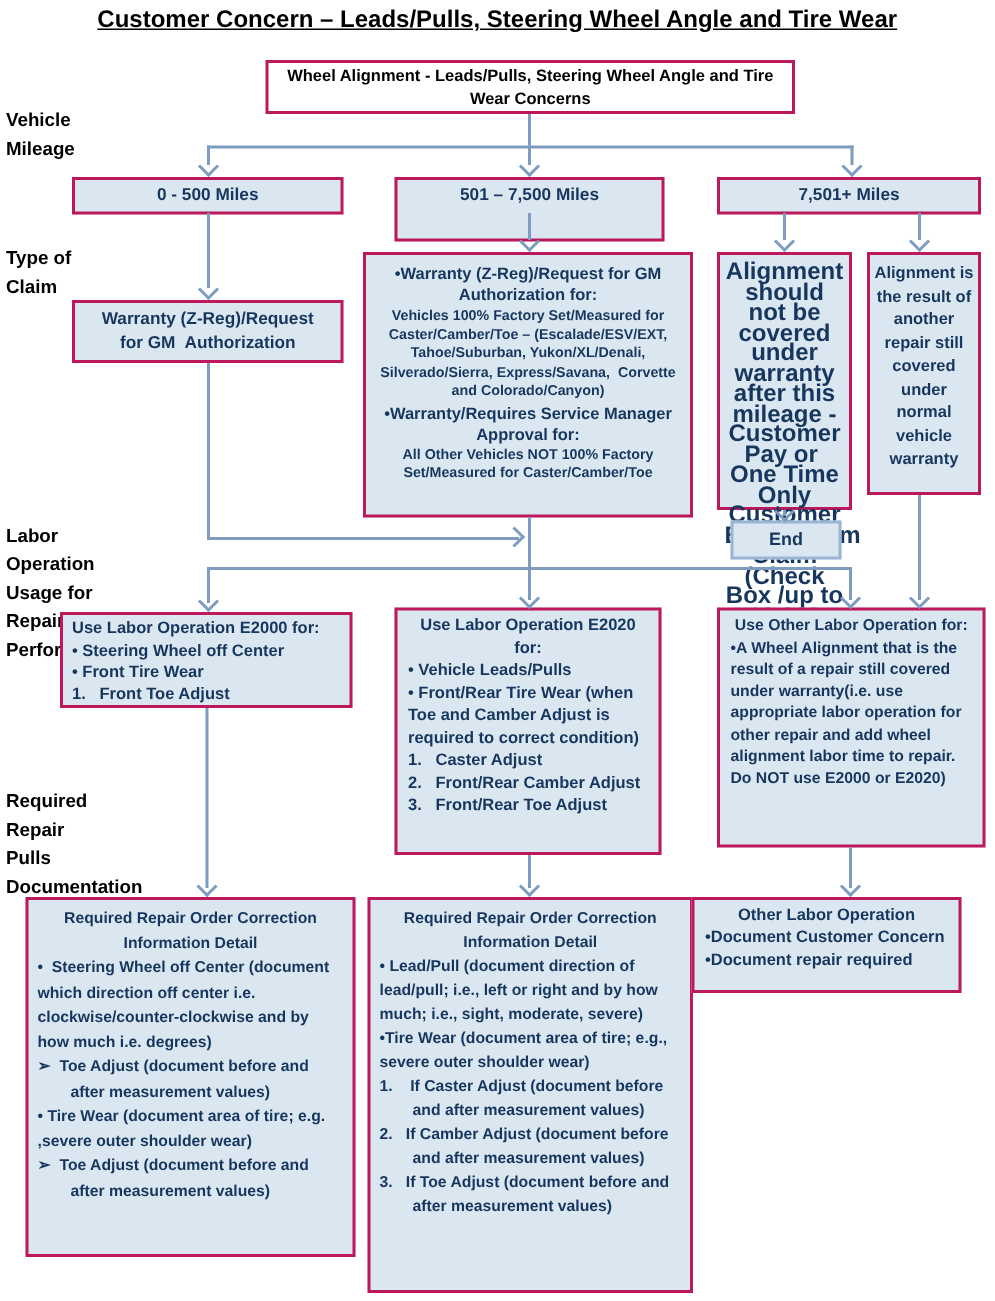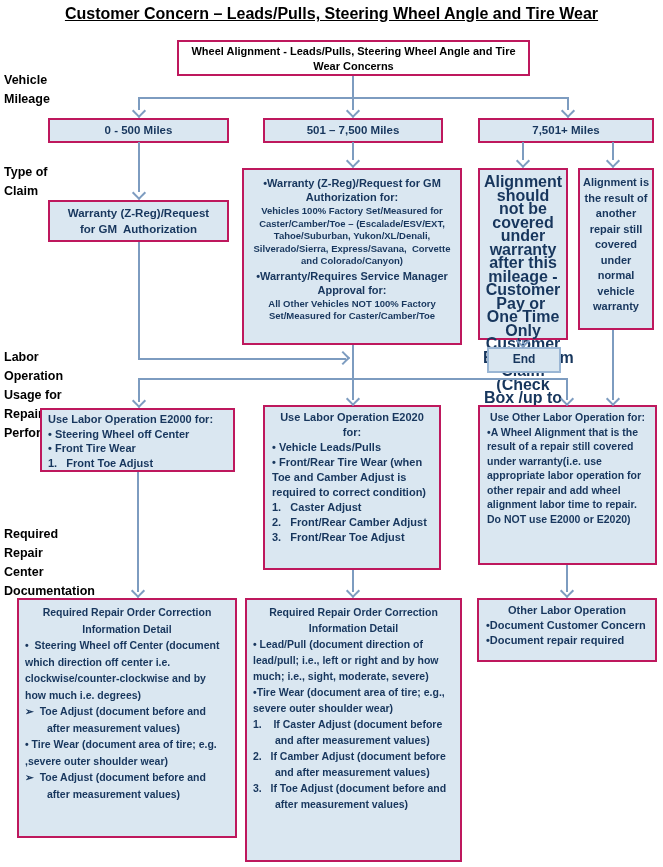--- a/index.html
+++ b/index.html
@@ -47,30 +47,30 @@
   <div class="side" style="left:4px;top:320px;width:85px;margin-top:28px;">
       <div class="ln ln-p">Labor</div>
       <div class="ln ln-p">Operation</div>
       <div class="ln ln-p">Usage for</div>
       <div class="ln ln-p">Repair</div>
       <div class="ln ln-p">Performed</div>
     </div>
   <div class="side" style="left:4px;top:525px;width:110px;">
       <div class="ln ln-p">Required</div>
       <div class="ln ln-p">Repair</div>
-      <div class="ln ln-p">Center</div>
+      <div class="ln ln-p">Pulls</div>
       <div class="ln ln-p">Documentation</div>
     </div>
 
   <div class="box white" style="left:177px;top:40px;width:353px;height:36px;font-size:11px;line-height:15px;padding:2px 8px;">
       <div class="ln ln-c">Wheel Alignment - Leads/Pulls, Steering Wheel Angle and Tire Wear Concerns</div>
     </div>
 
   <div class="box" style="left:48px;top:118px;width:181px;height:25px;text-align:center;line-height:20px;font-size:11.5px;">0 - 500 Miles</div>
-  <div class="box" style="left:263px;top:118px;width:180px;height:25px;text-align:center;line-height:20px;font-size:11.5px;">501 – 7,500 Miles</div>
+  <div class="box" style="left:263px;top:118px;width:180px;height:43px;text-align:center;line-height:20px;font-size:11.5px;">501 – 7,500 Miles</div>
   <div class="box" style="left:478px;top:118px;width:176px;height:25px;text-align:center;line-height:20px;font-size:11.5px;">7,501+ Miles</div>
 
   <div class="box" style="left:48px;top:200px;width:181px;height:42px;font-size:11.5px;line-height:16px;padding:3px 10px;">
       <div class="ln ln-c">Warranty (Z-Reg)/Request for GM&nbsp; Authorization</div>
     </div>
   <div class="box" style="left:242px;top:168px;width:220px;height:177px;padding:5px 3px;">
       <div class="ln ln-H">•Warranty (Z-Reg)/Request for GM Authorization for:</div>
       <div class="ln ln-C">Vehicles 100% Factory Set/Measured for Caster/Camber/Toe – (Escalade/ESV/EXT, Tahoe/Suburban, Yukon/XL/Denali, Silverado/Sierra, Express/Savana,&nbsp; Corvette and Colorado/Canyon)</div>
       <div class="ln ln-H">•Warranty/Requires Service Manager Approval for:</div>
       <div class="ln ln-C">All Other Vehicles NOT 100% Factory Set/Measured for Caster/Camber/Toe</div>
@@ -110,21 +110,21 @@
       <div class="ln ln-a">➢&nbsp;&nbsp;Toe Adjust (document before and after measurement values)</div>
     </div>
   <div class="box" style="left:245px;top:598px;width:217px;height:264px;font-size:10.5px;line-height:16px;padding:4px 6px;">
       <div class="ln ln-c">Required Repair Order Correction Information Detail</div>
       <div class="ln ln-p">• Lead/Pull (document direction of lead/pull; i.e., left or right and by how much; i.e., sight, moderate, severe)</div>
       <div class="ln ln-p">•Tire Wear (document area of tire; e.g., severe outer shoulder wear)</div>
       <div class="ln ln-n">1.&nbsp;&nbsp;&nbsp;&nbsp;If Caster Adjust (document before and after measurement values)</div>
       <div class="ln ln-n">2.&nbsp;&nbsp;&nbsp;If Camber Adjust (document before and after measurement values)</div>
       <div class="ln ln-n">3.&nbsp;&nbsp;&nbsp;If Toe Adjust (document before and after measurement values)</div>
     </div>
-  <div class="box" style="left:477px;top:598px;width:180px;height:64px;font-size:11px;line-height:15px;padding:3px 7px;">
+  <div class="box" style="left:461px;top:598px;width:180px;height:64px;font-size:11px;line-height:15px;padding:3px 7px;">
       <div class="ln ln-c">Other Labor Operation</div>
       <div class="ln ln-p">•Document Customer Concern</div>
       <div class="ln ln-p">•Document repair required</div>
     </div>
 
   <div class="vline" style="left:352px;top:76px;height:21px;"></div>
   <div class="hline" style="left:138px;top:97px;width:431px;"></div>
   <div class="vline" style="left:138px;top:97px;height:13px;"></div>
   <div class="ad" style="left:134px;top:106px;"></div>
   <div class="vline" style="left:352px;top:97px;height:13px;"></div>

